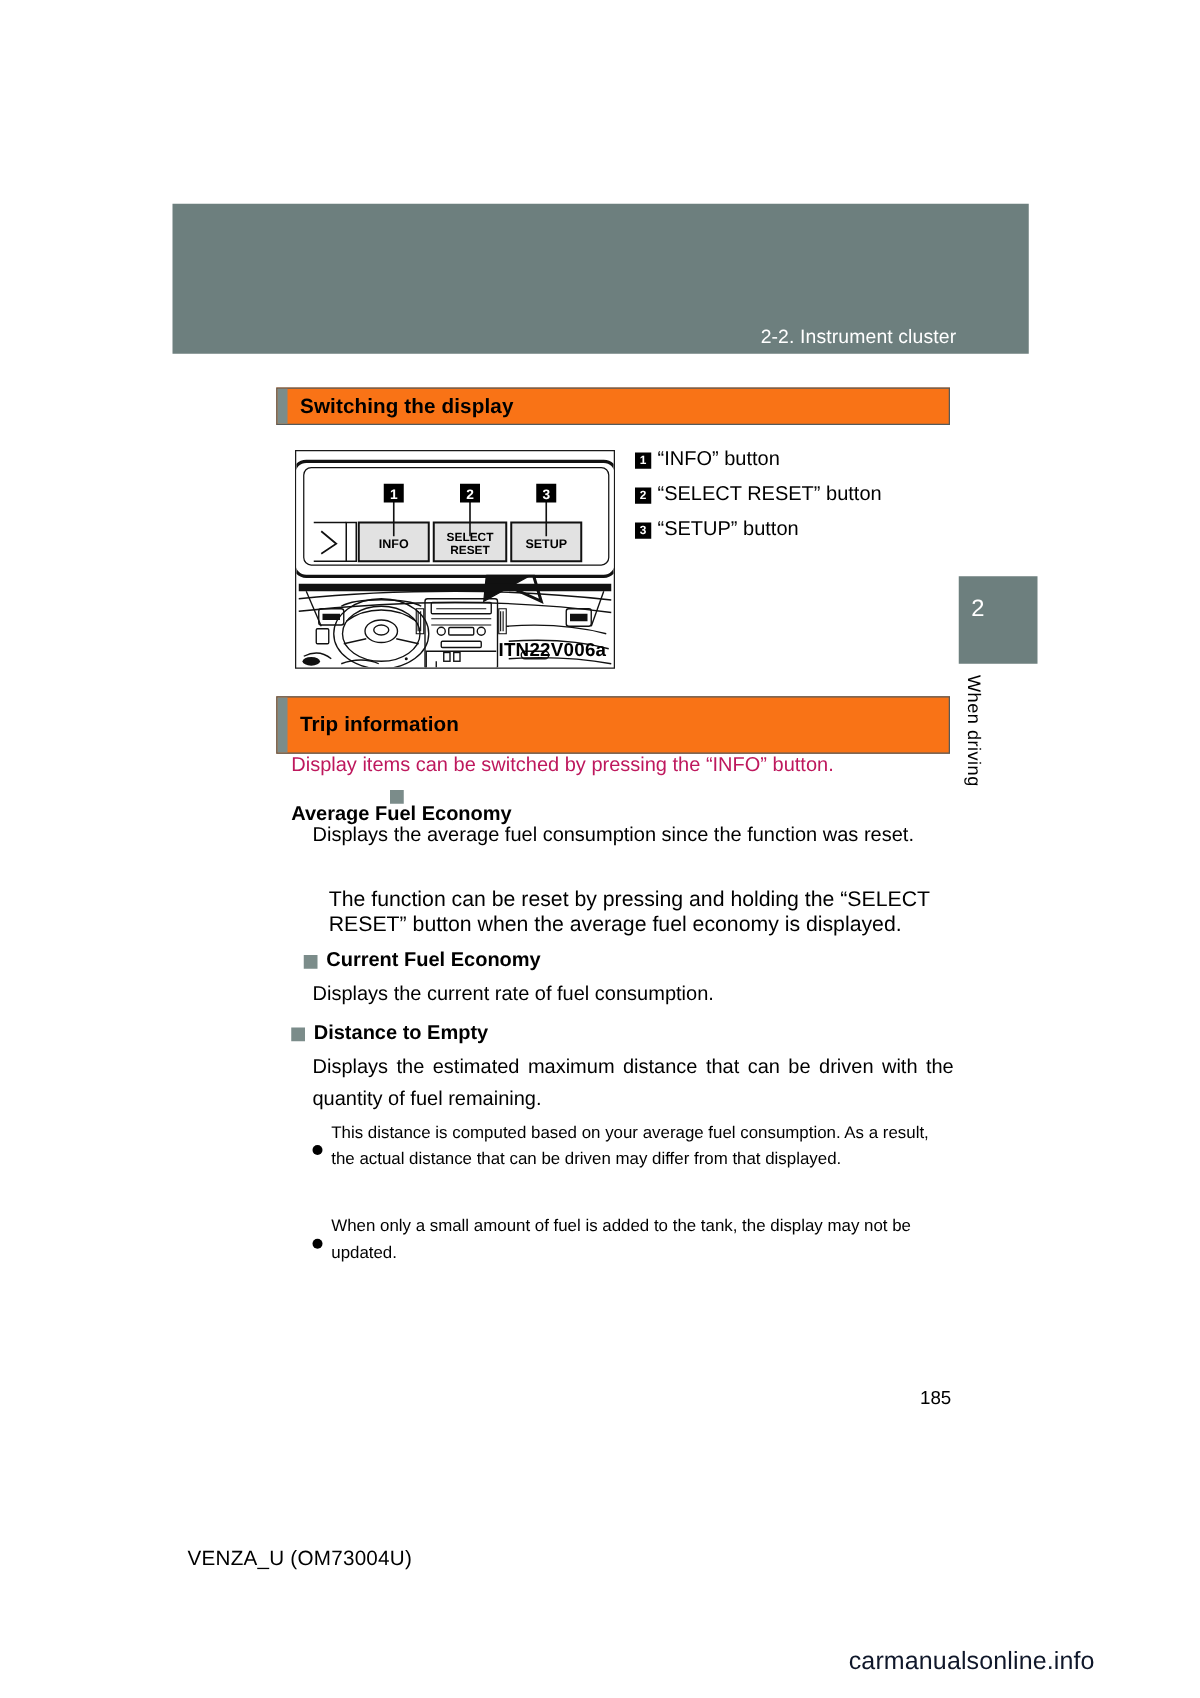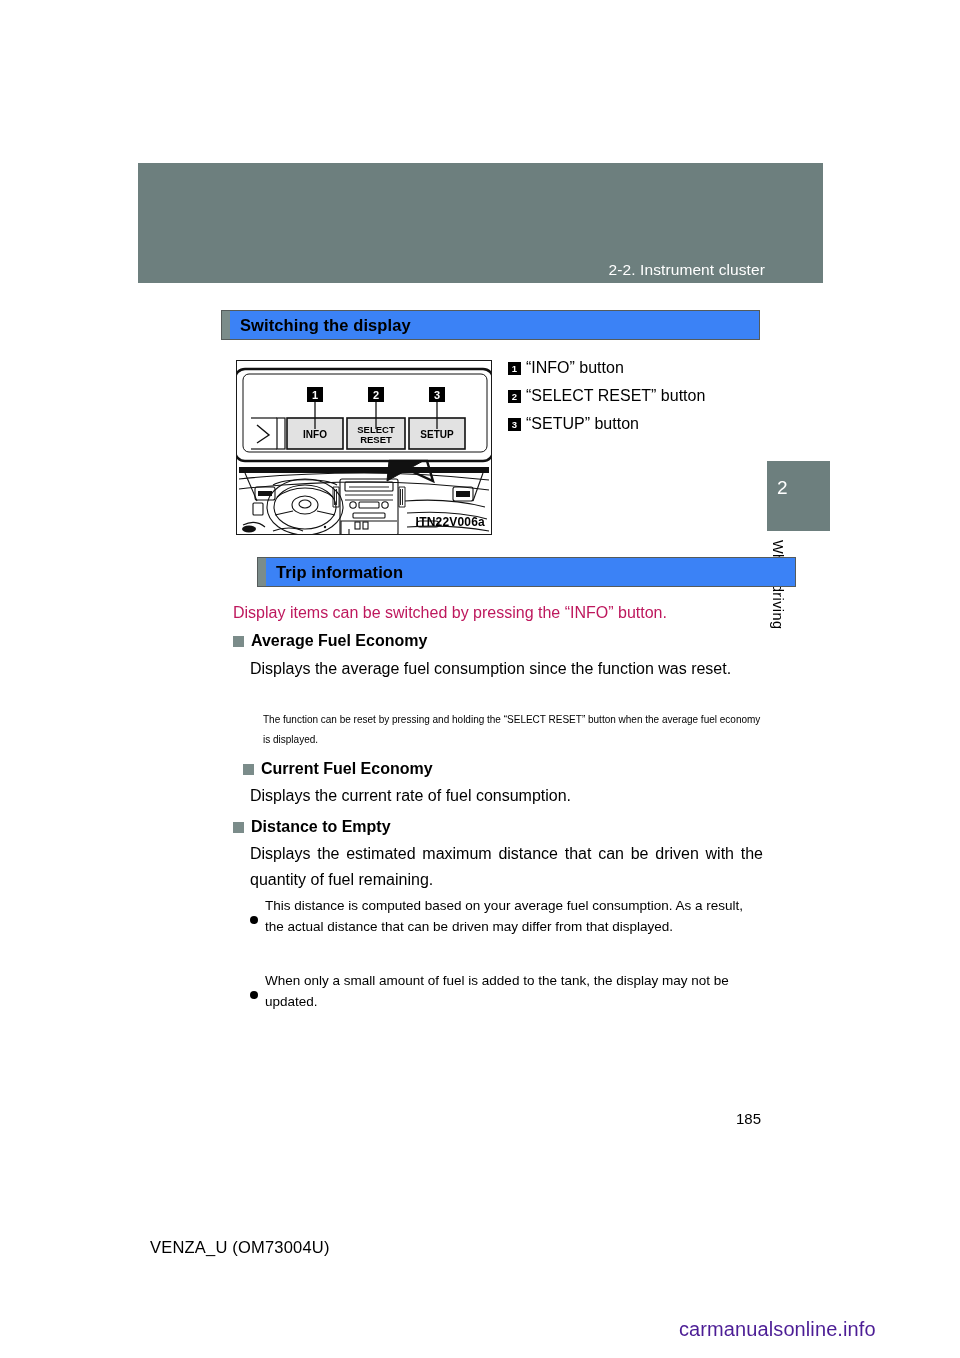--- a/index.html
+++ b/index.html
@@ -62,59 +62,59 @@
     writing-mode: vertical-rl;
     text-orientation: mixed;
     letter-spacing: 0.4px;
   }
 
   
   .section-box {
     position: absolute;
     box-sizing: border-box;
     border: 1.6px solid #555b5b;
-    background: #3b82f6;
+    background: #f97316;
     display: flex;
     align-items: center;
   }
   .section-box .accent {
     width: 8px;
     align-self: stretch;
     background: #7b8c8a;
     flex: 0 0 auto;
     margin: 0;
   }
   .section-box .section-title {
     font-size: 16.5px;
     font-weight: bold;
     margin-left: 10px;
     letter-spacing: 0.1px;
   }
 
   #section-switching { left: 221px; top: 310px; width: 539px; height: 30px; }
-  #section-trip      { left: 221px; top: 557px; width: 539px; height: 30px; margin-left: 36px; }
+  #section-trip      { left: 221px; top: 557px; width: 539px; height: 46px; }
 
   
   .figure {
     position: absolute;
     left: 236px;
     top: 360px;
     width: 256px;
     height: 175px;
     box-sizing: border-box;
     border: 1.4px solid #1a1a1a;
     background: #ffffff;
     overflow: hidden;
   }
   .figure svg { display: block; }
   .fig-code {
     position: absolute;
     right: 6px;
     bottom: 5px;
-    font-size: 12px;
+    font-size: 15px;
     font-weight: bold;
     font-family: "Liberation Sans", sans-serif;
     letter-spacing: 0.2px;
   }
 
   
   .legend {
     position: absolute;
     left: 508px;
     top: 358px;
@@ -175,21 +175,21 @@
     position: absolute;
     font-size: 16px;
     line-height: 25.5px;
     text-align: justify;
     text-justify: inter-word;
   }
   .para.nojust { text-align: left; }
 
   .note {
     position: absolute;
-    font-size: 10px;
+    font-size: 17px;
     line-height: 20px;
     text-align: left;
   }
 
   .dot-item {
     position: absolute;
     display: flex;
     align-items: center;
     font-size: 13.5px;
     line-height: 20.5px;
@@ -199,21 +199,21 @@
     width: 8px;
     height: 8px;
     border-radius: 50%;
     background: #000000;
     margin-right: 7px;
     margin-top: 6px;
     flex: 0 0 auto;
   }
 
   
-  #head-avg     { left: 233px; top: 632px; }
+  #head-avg     { left: 233px; top: 632px; flex-direction: column; }
   #para-avg     { left: 250px; top: 656px; width: 513px; }
   #note-avg     { left: 263px; top: 710px; width: 502px; }
   #head-cur     { left: 233px; top: 760px; padding-left: 10px; }
   #para-cur     { left: 250px; top: 783px; width: 513px; }
   #head-dist    { left: 233px; top: 818px; }
   #para-dist    { left: 250px; top: 841px; width: 513px; }
   #dot-1        { left: 250px; top: 896px; width: 515px; }
   #dot-2        { left: 250px; top: 971px; width: 515px; }
 
   
@@ -228,21 +228,21 @@
     left: 150px;
     top: 1238px;
     font-size: 16.5px;
     letter-spacing: 0.2px;
   }
   .watermark {
     position: absolute;
     left: 679px;
     top: 1318px;
     font-size: 20px;
-    color: #4c1d95;
+    color: #0f172a;
     letter-spacing: 0.1px;
   }
 </style>
 </head>
 <body>
 
 <div class="header-band">
   <div class="header-title">2-2. Instrument cluster</div>
 </div>
 

